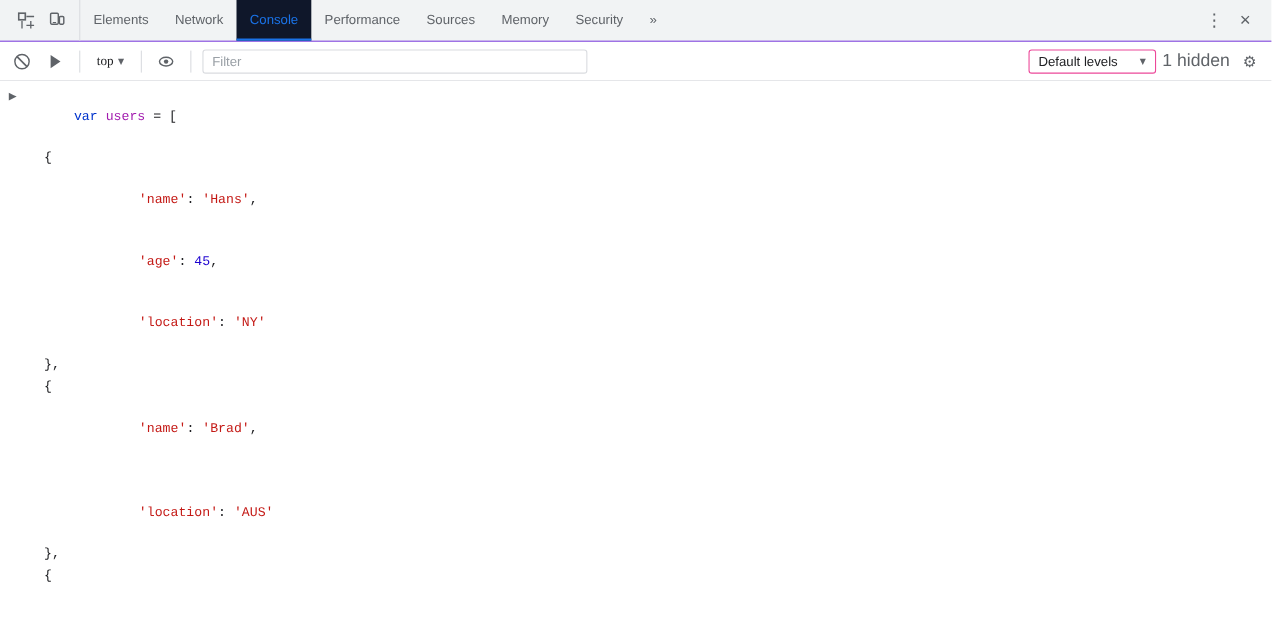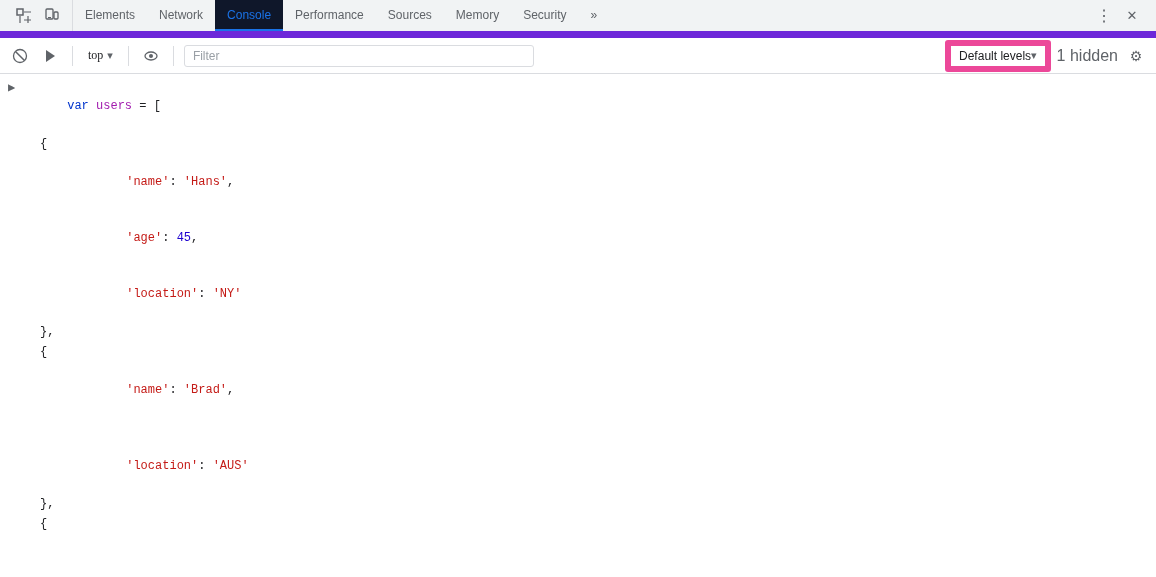--- a/index.html
+++ b/index.html
@@ -16,21 +16,21 @@
       width: 1156px;
       height: 577px;
       overflow: hidden;
     }
 
     
     .tab-bar {
       display: flex;
       align-items: center;
       background: #f1f3f4;
-      border-bottom: 7px solid #6d28d9;
+      border-bottom: 1px solid #6d28d9;
       height: 38px;
       padding: 0 4px;
     }
 
     .tab-bar-icons {
       display: flex;
       align-items: center;
       gap: 4px;
       padding: 0 8px;
       border-right: 1px solid #dadce0;
@@ -151,23 +151,23 @@
       color: #9aa0a6;
     }
 
     .toolbar-spacer {
       flex: 1;
     }
 
     .default-levels-btn {
       display: flex;
       align-items: flex-start;
-      gap: 0;
+      gap: 20px;
       padding: 3px 8px;
-      border: 6px solid #ec4899;
+      border: 1px solid #ec4899;
       border-radius: 3px;
       cursor: pointer;
       font-size: 12px;
       color: #202124;
       background: #fff;
     }
 
     .hidden-badge {
       font-size: 16px;
       color: #5f6368;

